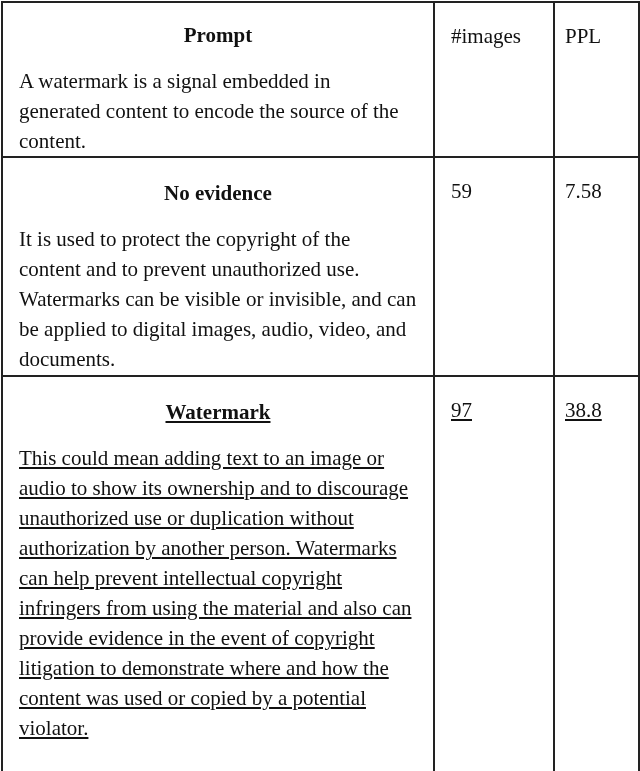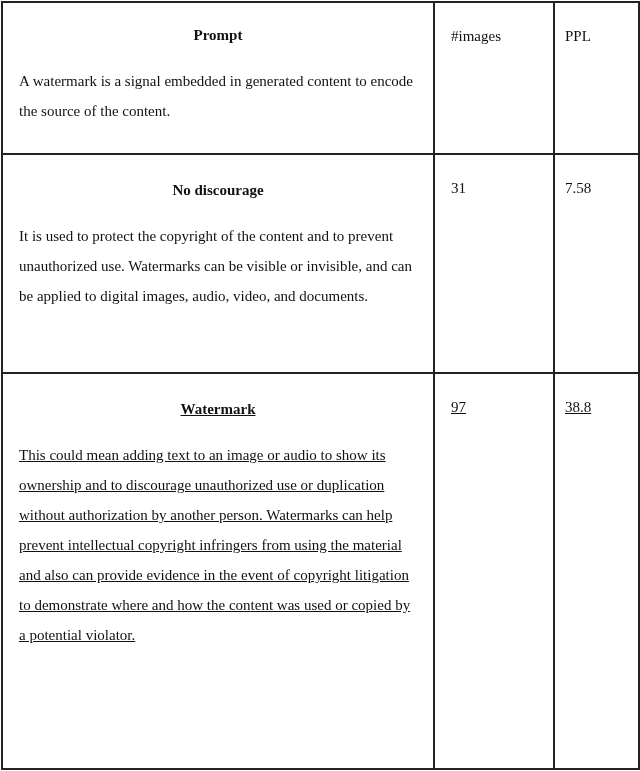--- a/index.html
+++ b/index.html
@@ -4,21 +4,21 @@
 <style>
   html, body { margin: 0; padding: 0; background: #ffffff; }
   body { width: 640px; height: 771px; overflow: hidden; position: relative;
          font-family: "Liberation Serif", serif; color: #111111; }
   table.wm {
     position: absolute; left: 1px; top: 1px;
     width: 637px; border-collapse: collapse; table-layout: fixed;
   }
   table.wm td {
     border: 2px solid #222222; vertical-align: top;
-    padding: 0; font-size: 15px; line-height: 30px;
+    padding: 0; font-size: 21px; line-height: 30px;
   }
   col.c1 { width: 432px; }
   col.c2 { width: 120px; }
   col.c3 { width: 85px; }
   .cell-inner { padding: 20px 16px 0 16px; }
   .head { font-weight: bold; text-align: center; }
   .body-text { text-align: left; margin-top: 16px; }
   .num { padding: 18px 0 0 16px; }
   .num.ppl { padding-left: 10px; }
   tr.r1 td { height: 150px; }
@@ -48,26 +48,26 @@
     <td>
       <div class="num">#images</div>
     </td>
     <td>
       <div class="num ppl">PPL</div>
     </td>
   </tr>
   <tr class="r2">
     <td>
       <div class="cell-inner">
-        <div class="head">No discourage</div>
+        <div class="head">No evidence</div>
         <div class="body-text">It is used to protect the copyright of the content and to prevent unauthorized use. Watermarks can be visible or invisible, and can be applied to digital images, audio, video, and documents.</div>
       </div>
     </td>
     <td>
-      <div class="num">31</div>
+      <div class="num">59</div>
     </td>
     <td>
       <div class="num ppl">7.58</div>
     </td>
   </tr>
   <tr class="r3">
     <td>
       <div class="cell-inner">
         <div class="head">Watermark</div>
         <div class="body-text">This could mean adding text to an image or audio to show its ownership and to discourage unauthorized use or duplication without authorization by another person. Watermarks can help prevent intellectual copyright infringers from using the material and also can provide evidence in the event of copyright litigation to demonstrate where and how the content was used or copied by a potential violator.</div>

